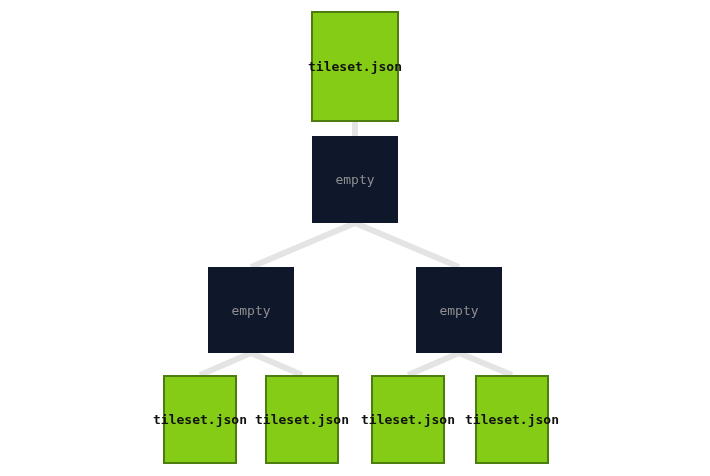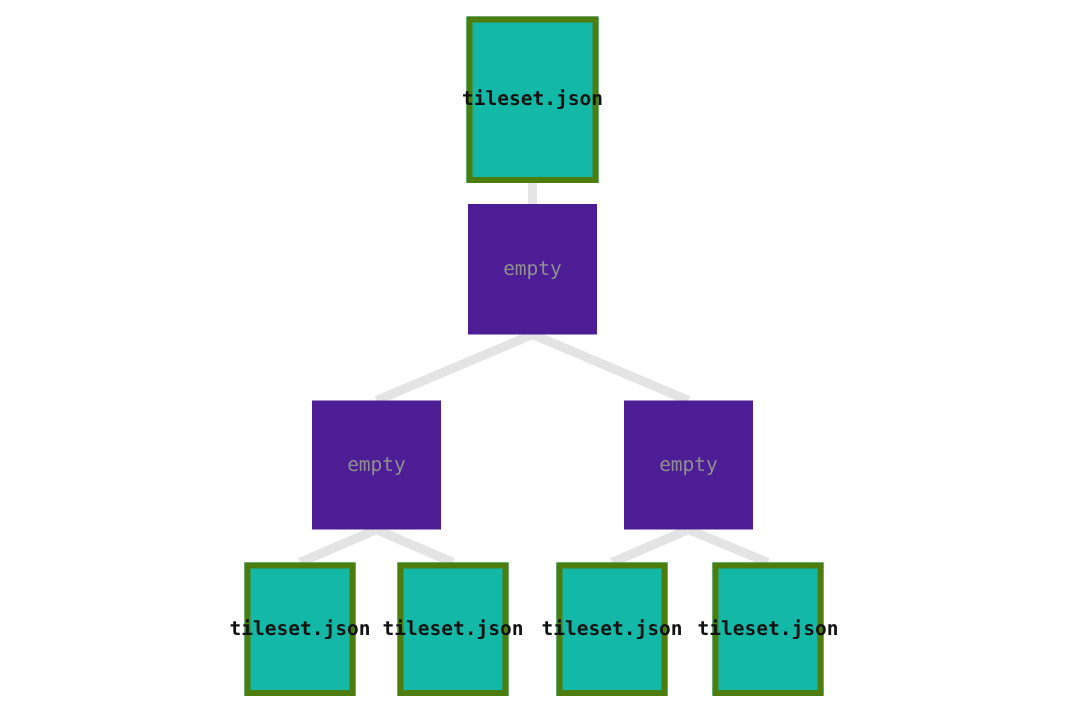--- a/index.html
+++ b/index.html
@@ -27,25 +27,25 @@
     pointer-events: none;
   }
   .node {
     position: absolute;
     box-sizing: border-box;
     display: flex;
     align-items: center;
     justify-content: center;
   }
   .node-file {
-    background: #14b8a6;
-    border: 4px solid #4d7c0f;
+    background: #84cc16;
+    border: 2px solid #4d7c0f;
   }
   .node-empty {
-    background: #4c1d95;
+    background: #0f172a;
     border: 0;
   }
   .node-label {
     white-space: nowrap;
     line-height: 1;
   }
   .label-file {
     font-size: 13px;
     font-weight: bold;
     color: #111111;

